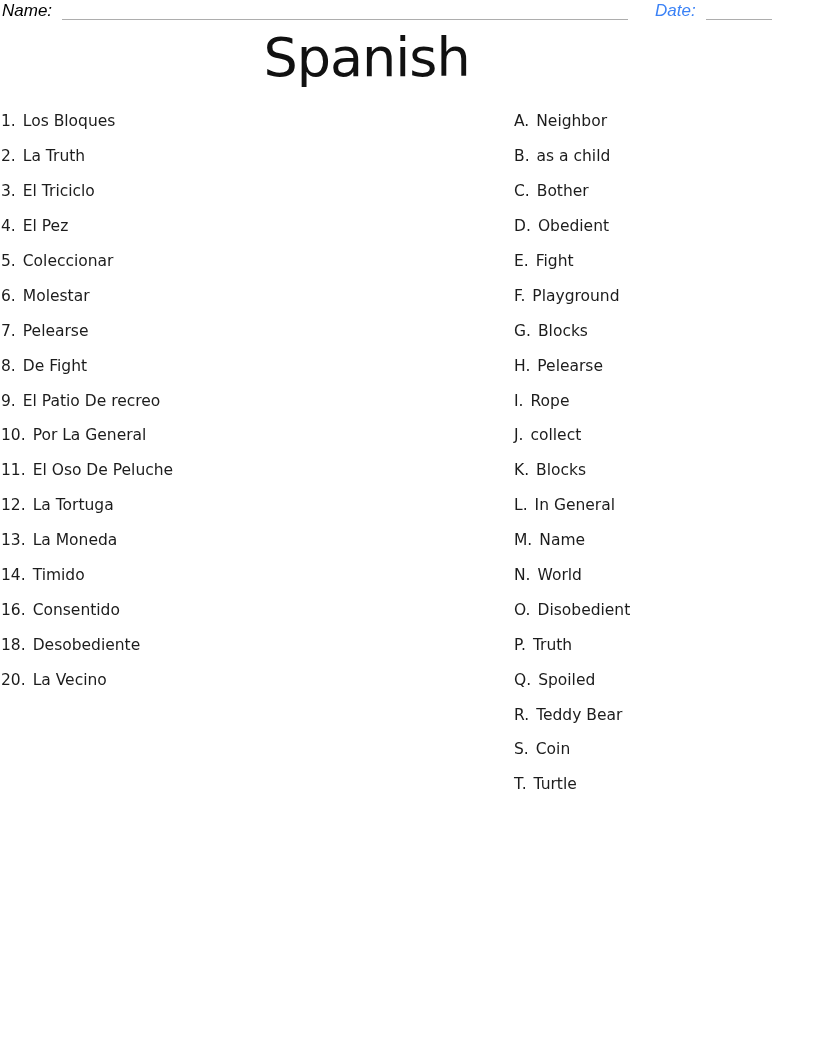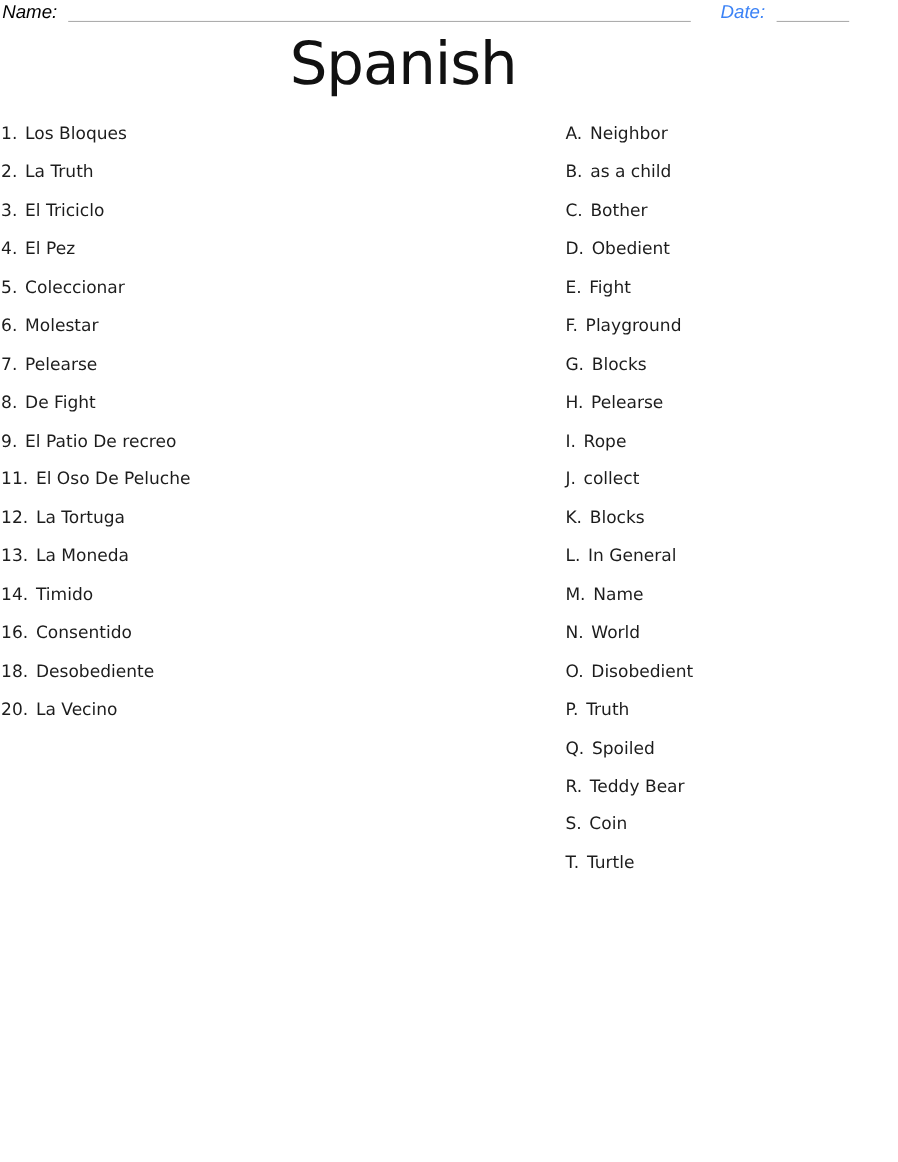--- a/index.html
+++ b/index.html
@@ -144,20 +144,24 @@
     <div class="row">
       <span class="item-label">8.</span>
       <span class="item-text">De Fight</span>
     </div>
 
     <div class="row">
       <span class="item-label">9.</span>
       <span class="item-text">El Patio De recreo</span>
     </div>
 
+    <div class="row">
+      <span class="item-label">10.</span>
+      <span class="item-text">Por La General</span>
+    </div>
 
     <div class="row">
       <span class="item-label">11.</span>
       <span class="item-text">El Oso De Peluche</span>
     </div>
 
     <div class="row">
       <span class="item-label">12.</span>
       <span class="item-text">La Tortuga</span>
     </div>

